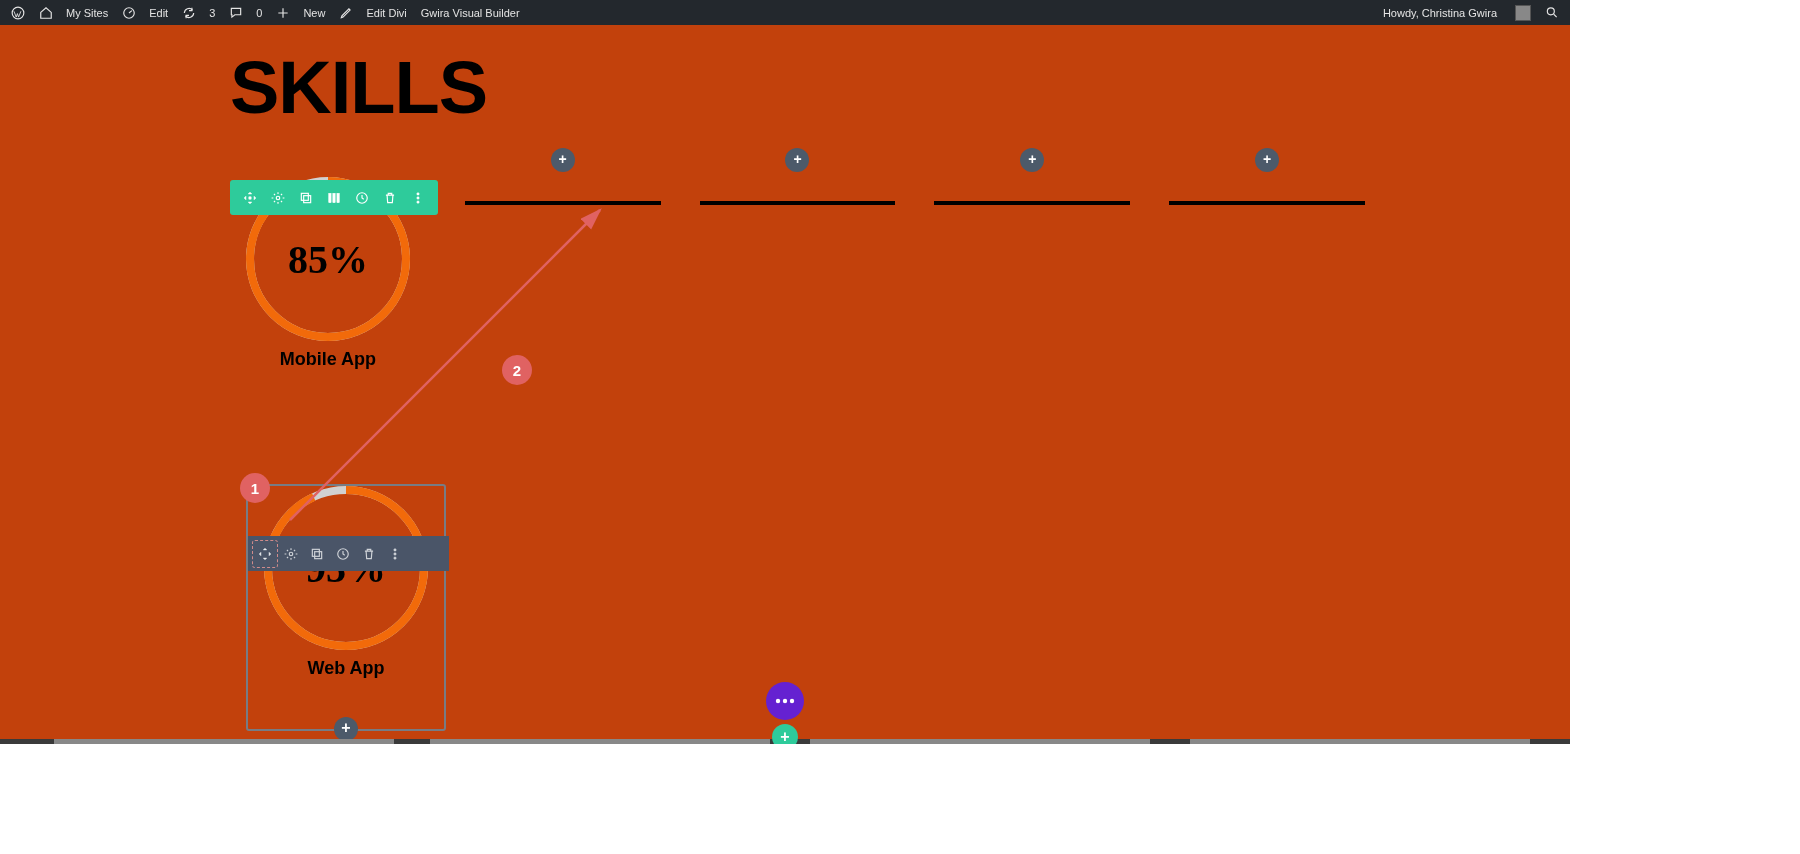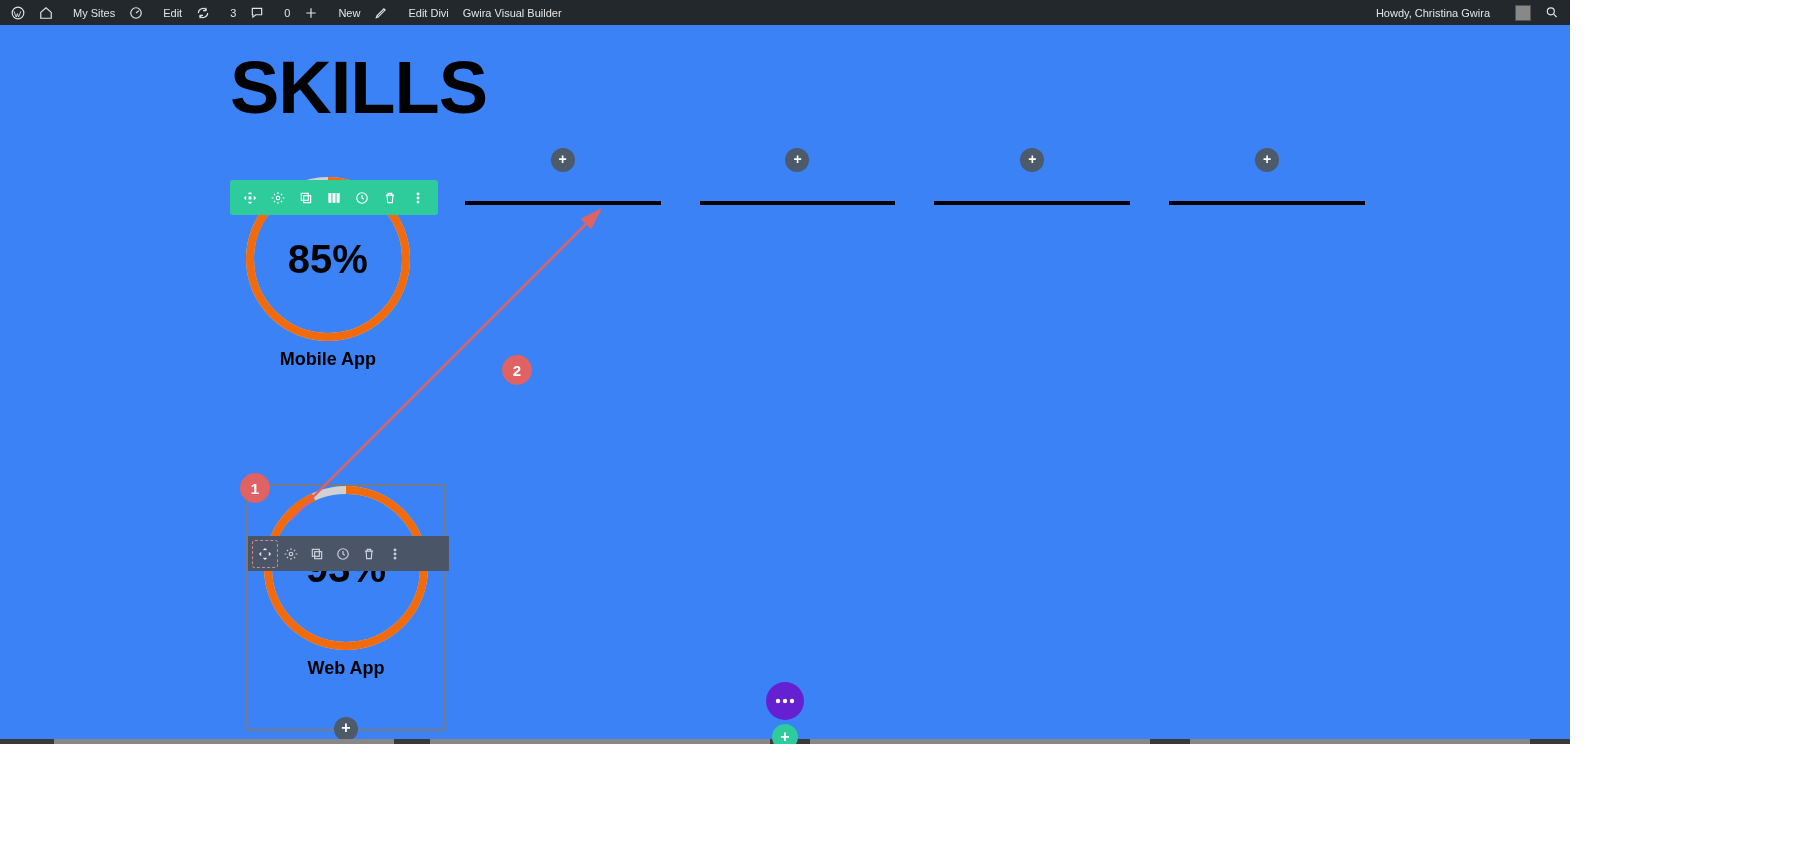--- a/index.html
+++ b/index.html
@@ -1,42 +1,42 @@
 <!DOCTYPE html>
 <html><head>
 <meta charset="utf-8">
 <style>
   html,body{margin:0;padding:0;font-family:"Segoe UI",Arial,sans-serif;background:#fff;color:#000;overflow:hidden}
   body{width:1570px;height:744px;position:relative}
 
   
   .admin-bar{position:absolute;top:0;left:0;right:0;height:25px;background:#23282d;color:#e4e4e4;display:flex;align-items:center;font-size:11px;padding:0 4px;z-index:100}
-  .admin-bar .ab-item{display:flex;align-items:center;padding:0 7px;height:100%;white-space:nowrap;gap:20px}
+  .admin-bar .ab-item{display:flex;align-items:center;padding:0 7px;height:100%;white-space:nowrap;gap:13px}
   .admin-bar .ab-icon{display:inline-flex;align-items:center;justify-content:center;width:14px;height:14px}
   .admin-bar .right{margin-left:auto;display:flex;align-items:flex-start;height:100%}
   .admin-bar .avatar{width:14px;height:14px;background:#888;border:1px solid #555;margin-left:5px}
   .admin-bar svg{fill:#e4e4e4}
 
   
-  .page{position:absolute;top:25px;left:0;right:0;bottom:0;background:#3b82f6}
+  .page{position:absolute;top:25px;left:0;right:0;bottom:0;background:#c2410c}
   .inner{width:1135px;margin:0 0 0 230px;position:relative}
   h1.page-title{font-family:"Arial Black",Arial,sans-serif;font-weight:900;font-size:74px;letter-spacing:-1px;margin:20px 0 35px 0}
 
   
   .cols-row{display:flex;gap:39px;position:relative}
   .col{width:196px;position:relative}
   .col-rule{height:4px;background:#000}
   .add-round{width:24px;height:24px;border-radius:50%;background:#4c5a6a;color:#fff;display:flex;align-items:center;justify-content:center;font-size:14px;font-weight:bold;position:absolute;left:50%;transform:translateX(-50%);top:-17px;cursor:pointer}
   .add-round span{transform:translateY(-1px)}
 
   
   .counter{display:flex;flex-direction:column;align-items:center;padding:10px 0 8px 0}
   .ring{position:relative;width:168px;height:168px}
   .ring svg{transform:rotate(-90deg)}
-  .ring .num{position:absolute;inset:0;display:flex;align-items:center;justify-content:center;font-family:Liberation Sans, sans-serif;font-weight:900;font-size:40px}
+  .ring .num{position:absolute;inset:0;display:flex;align-items:center;justify-content:center;font-family:Liberation Serif, serif;font-weight:900;font-size:40px}
   .counter .label{margin-top:6px;font-family:"Arial Black",Arial,sans-serif;font-weight:900;font-size:18px}
 
   
   .row-toolbar{position:absolute;left:230px;top:155px;background:#2ecb9b;display:flex;align-items:center;height:35px;border-radius:3px;padding:0 6px;gap:0;z-index:20}
   .row-toolbar .btn{width:28px;height:35px;display:flex;align-items:center;justify-content:center;cursor:pointer}
   .row-toolbar svg{fill:#fff;stroke:#fff}
 
   
   .mod{position:absolute;left:246px;top:459px}
   .mod-wrap{border:2px solid #777c84;border-radius:3px;width:196px;height:243px;position:relative}

